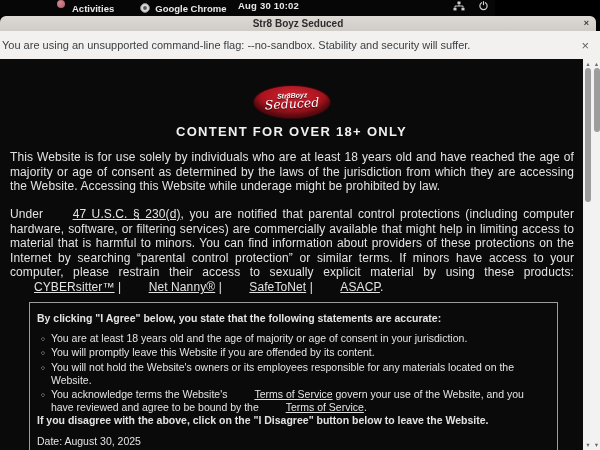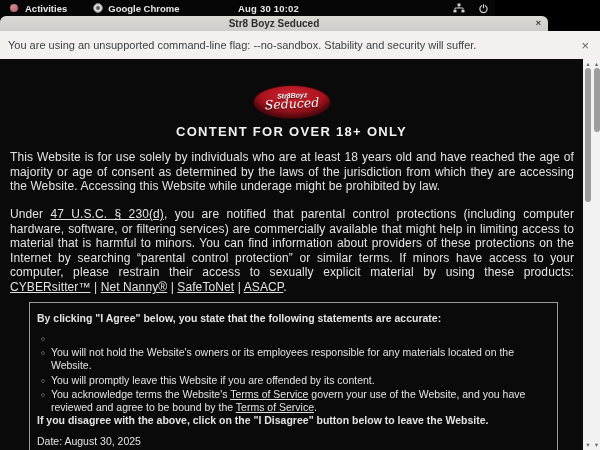--- a/index.html
+++ b/index.html
@@ -5,51 +5,51 @@
   :root{ --agree-green:#2aa23c; --logo-red:#ae141f; }
   *{ box-sizing:border-box; }
   html,body{ margin:0; padding:0; }
   body{
     width:600px; height:450px; overflow:hidden; position:relative;
     background:#000; font-family:"Liberation Sans", sans-serif;
   }
   
   .topbar{
     position:absolute; top:0; left:0; width:495px; height:16px;
-    background:#060606; color:#e8e8e8; display:flex; align-items:center;
-    font-size:9.5px; font-weight:bold;
+    background:#060606; color:#e8e8e8; display:flex; 
+    font-size:9.5px; font-weight:bold;padding-left:47px;
   }
   .topbar .dot{
     width:8px; height:8px; border-radius:50%;
     background:radial-gradient(circle at 40% 35%, #d28b93, #b05560);
     margin:0 7px 0 10px;
   }
   .topbar-item{ display:flex; align-items:center; gap:5px; cursor:default; }
   .chrome-menu{ margin-left:26px; }
   .clock{
     position:absolute; left:50%; transform:translateX(-50%);
     font-weight:bold; letter-spacing:.2px;margin-left:21px;
   }
   .topbar-right{ position:absolute; right:6px; display:flex; align-items:center; gap:13px; }
   
   .titlebar{
-    position:absolute; top:16px; left:0; width:548px; height:15px;
+    position:absolute; top:16px; left:0; width:596px; height:15px;
     background:linear-gradient(#ddd9d5,#cfcbc7);
     border-radius:6px 6px 0 0;
     text-align:center; font-size:10px; font-weight:bold; color:#2c2c2c; line-height:15px;
   }
   .titlebar .win-close{
     position:absolute; right:7px; top:0; font-size:9px; font-weight:bold;
     color:#3a3a3a; line-height:15px; cursor:default;
   }
   
   .infobar{
     position:absolute; top:31px; left:0; width:600px; height:28px;
     background:#f3f1f0; color:#3c4043; font-size:11px;
-    display:flex; align-items:center; padding:0 8px;
+    display:flex; align-items:center; padding:0 2px;
   }
   .infobar .bar-close{
     position:absolute; right:11px; font-size:13px; color:#5f6368; cursor:default;
   }
   
   .page{
     position:absolute; top:59px; left:0; width:583px; height:391px;
     background:#0a0a0a; color:#e6e6e6;
   }
   .logo{
@@ -70,21 +70,21 @@
   }
   .heading{
     margin-top:6px; text-align:center; font-size:13px; letter-spacing:1.3px;
     color:#f1f1f1; font-weight:700;
   }
   .para{
     margin:11px 9px 0 10px; font-size:12px; line-height:1.22;
     text-align:justify; color:#e3e3e3; letter-spacing:.1px;
   }
   .para.second{ margin-top:13px; }
-  a.link{ color:inherit; text-decoration:underline; cursor:pointer; }
+  a.link{ color:inherit; text-decoration:underline; cursor:pointer;margin-left:24px; }
   .agreement-box{
     margin:7px 0 0 29px; width:529px; border:1px solid #9c9c9c;
     padding:9px 12px 10px 7px; font-size:10.5px; line-height:1.24; color:#e3e3e3;
   }
   .agreement-box .intro, .agreement-box .outro{ font-weight:bold; }
   .agreement-box ul{ list-style:none; margin:7px 0 0; padding:0 0 0 4px; }
   .agreement-box li{ display:flex; gap:6px; margin-top:1.5px; }
   .agreement-box .marker{ font-size:6.5px; line-height:2; flex:0 0 auto; }
   .agreement-box .outro{ margin-top:0; }
   .agreement-box .date{ margin-top:8px; }
@@ -158,28 +158,29 @@
 
   <p class="para second">
     <span>Under </span><a class="link">47 U.S.C. § 230(d)</a><span>, you are notified that parental control protections (including computer hardware, software, or filtering services) are commercially available that might help in limiting access to material that is harmful to minors. You can find information about providers of these protections on the Internet by searching “parental control protection” or similar terms. If minors have access to your computer, please restrain their access to sexually explicit material by using these products: </span><a class="link">CYBERsitter™</a><span> | </span><a class="link">Net Nanny®</a><span> | </span><a class="link">SafeToNet</a><span> | </span><a class="link">ASACP</a><span>.</span>
   </p>
 
   <div class="agreement-box">
     <div class="intro">By clicking "I Agree" below, you state that the following statements are accurate:</div>
     <ul>
       <li>
         <span class="marker">○</span>
+        <span>You are at least 18 years old and the age of majority or age of consent in your jurisdiction.</span>
+      </li>
+      <li>
+        <span class="marker">○</span>
+        <span>You will promptly leave this Website if you are offended by its content.</span>
       </li>
       <li>
         <span class="marker">○</span>
         <span>You will not hold the Website's owners or its employees responsible for any materials located on the Website.</span>
-      </li>
-      <li>
-        <span class="marker">○</span>
-        <span>You will promptly leave this Website if you are offended by its content.</span>
       </li>
       <li>
         <span class="marker">○</span>
         <span><span>You acknowledge terms the Website's </span><a class="link">Terms of Service</a><span> govern your use of the Website, and you have reviewed and agree to be bound by the </span><a class="link">Terms of Service</a><span>.</span></span>
       </li>
     </ul>
     <div class="outro">If you disagree with the above, click on the "I Disagree" button below to leave the Website.</div>
     <div class="date">Date: August 30, 2025</div>
   </div>
 

